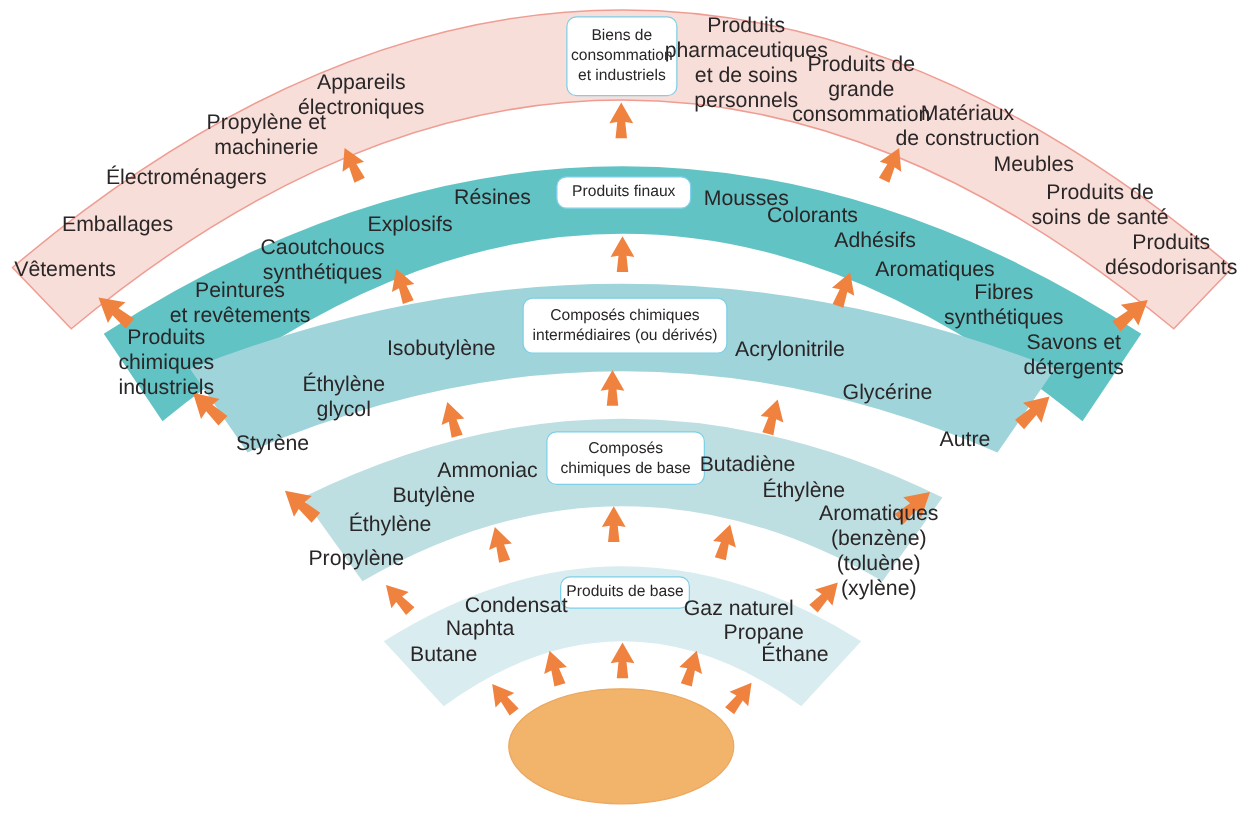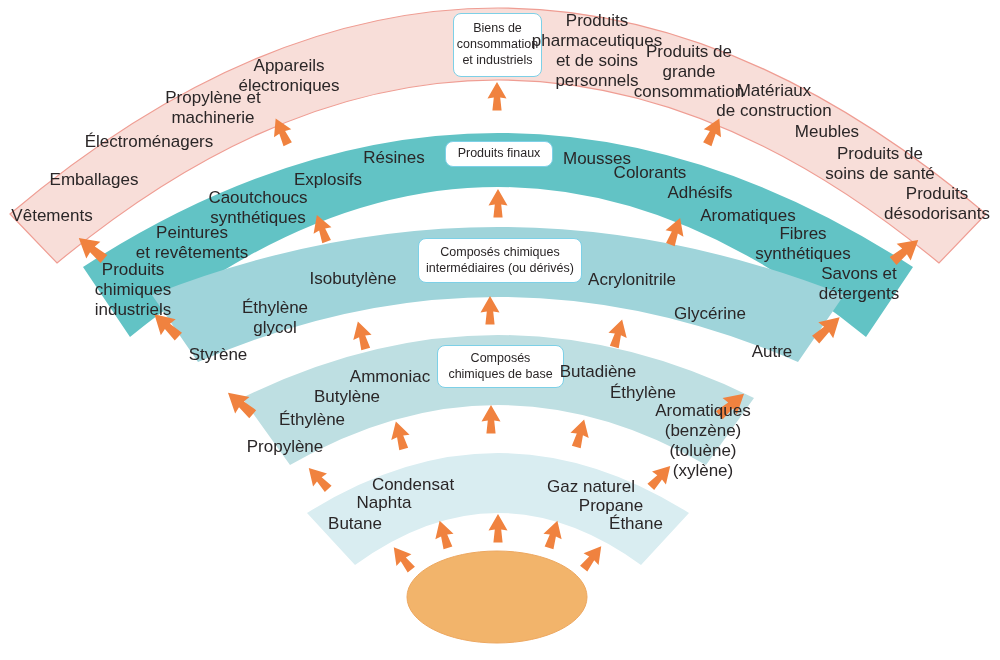--- a/index.html
+++ b/index.html
@@ -72,20 +72,21 @@
 
       <path class="arrow" transform="translate(92,249) rotate(-50) scale(1.15)" d="M0,-15 L9.5,1.5 L3.2,0.5 L4.6,13.5 L-4.6,13.5 L-3.2,0.5 L-9.5,1.5 Z"></path>
       <path class="arrow" transform="translate(905,251) rotate(50) scale(1.15)" d="M0,-15 L9.5,1.5 L3.2,0.5 L4.6,13.5 L-4.6,13.5 L-3.2,0.5 L-9.5,1.5 Z"></path>
 
       <path class="arrow" transform="translate(282,132) rotate(-25)" d="M0,-15 L9.5,1.5 L3.2,0.5 L4.6,13.5 L-4.6,13.5 L-3.2,0.5 L-9.5,1.5 Z"></path>
       <path class="arrow" transform="translate(497,97)" d="M0,-15 L9.5,1.5 L3.2,0.5 L4.6,13.5 L-4.6,13.5 L-3.2,0.5 L-9.5,1.5 Z"></path>
       <path class="arrow" transform="translate(713,132) rotate(25)" d="M0,-15 L9.5,1.5 L3.2,0.5 L4.6,13.5 L-4.6,13.5 L-3.2,0.5 L-9.5,1.5 Z"></path>
     </g>
   </svg>
 
+  <div class="tbox" style="left:448px;top:461px;width:104px;height:26px">Produits de base</div>
   <div class="tbox" style="left:437px;top:345px;width:127px;height:43px">Composés
 chimiques de base</div>
   <div class="tbox" style="left:418px;top:238px;width:164px;height:45px">Composés chimiques
 intermédiaires (ou dérivés)</div>
   <div class="tbox" style="left:445px;top:141px;width:108px;height:26px">Produits finaux</div>
   <div class="tbox" style="left:453px;top:13px;width:89px;height:64px">Biens de
 consommation
 et industriels</div>
 
   <div class="lbl" style="left:355px;top:524px">Butane</div>

